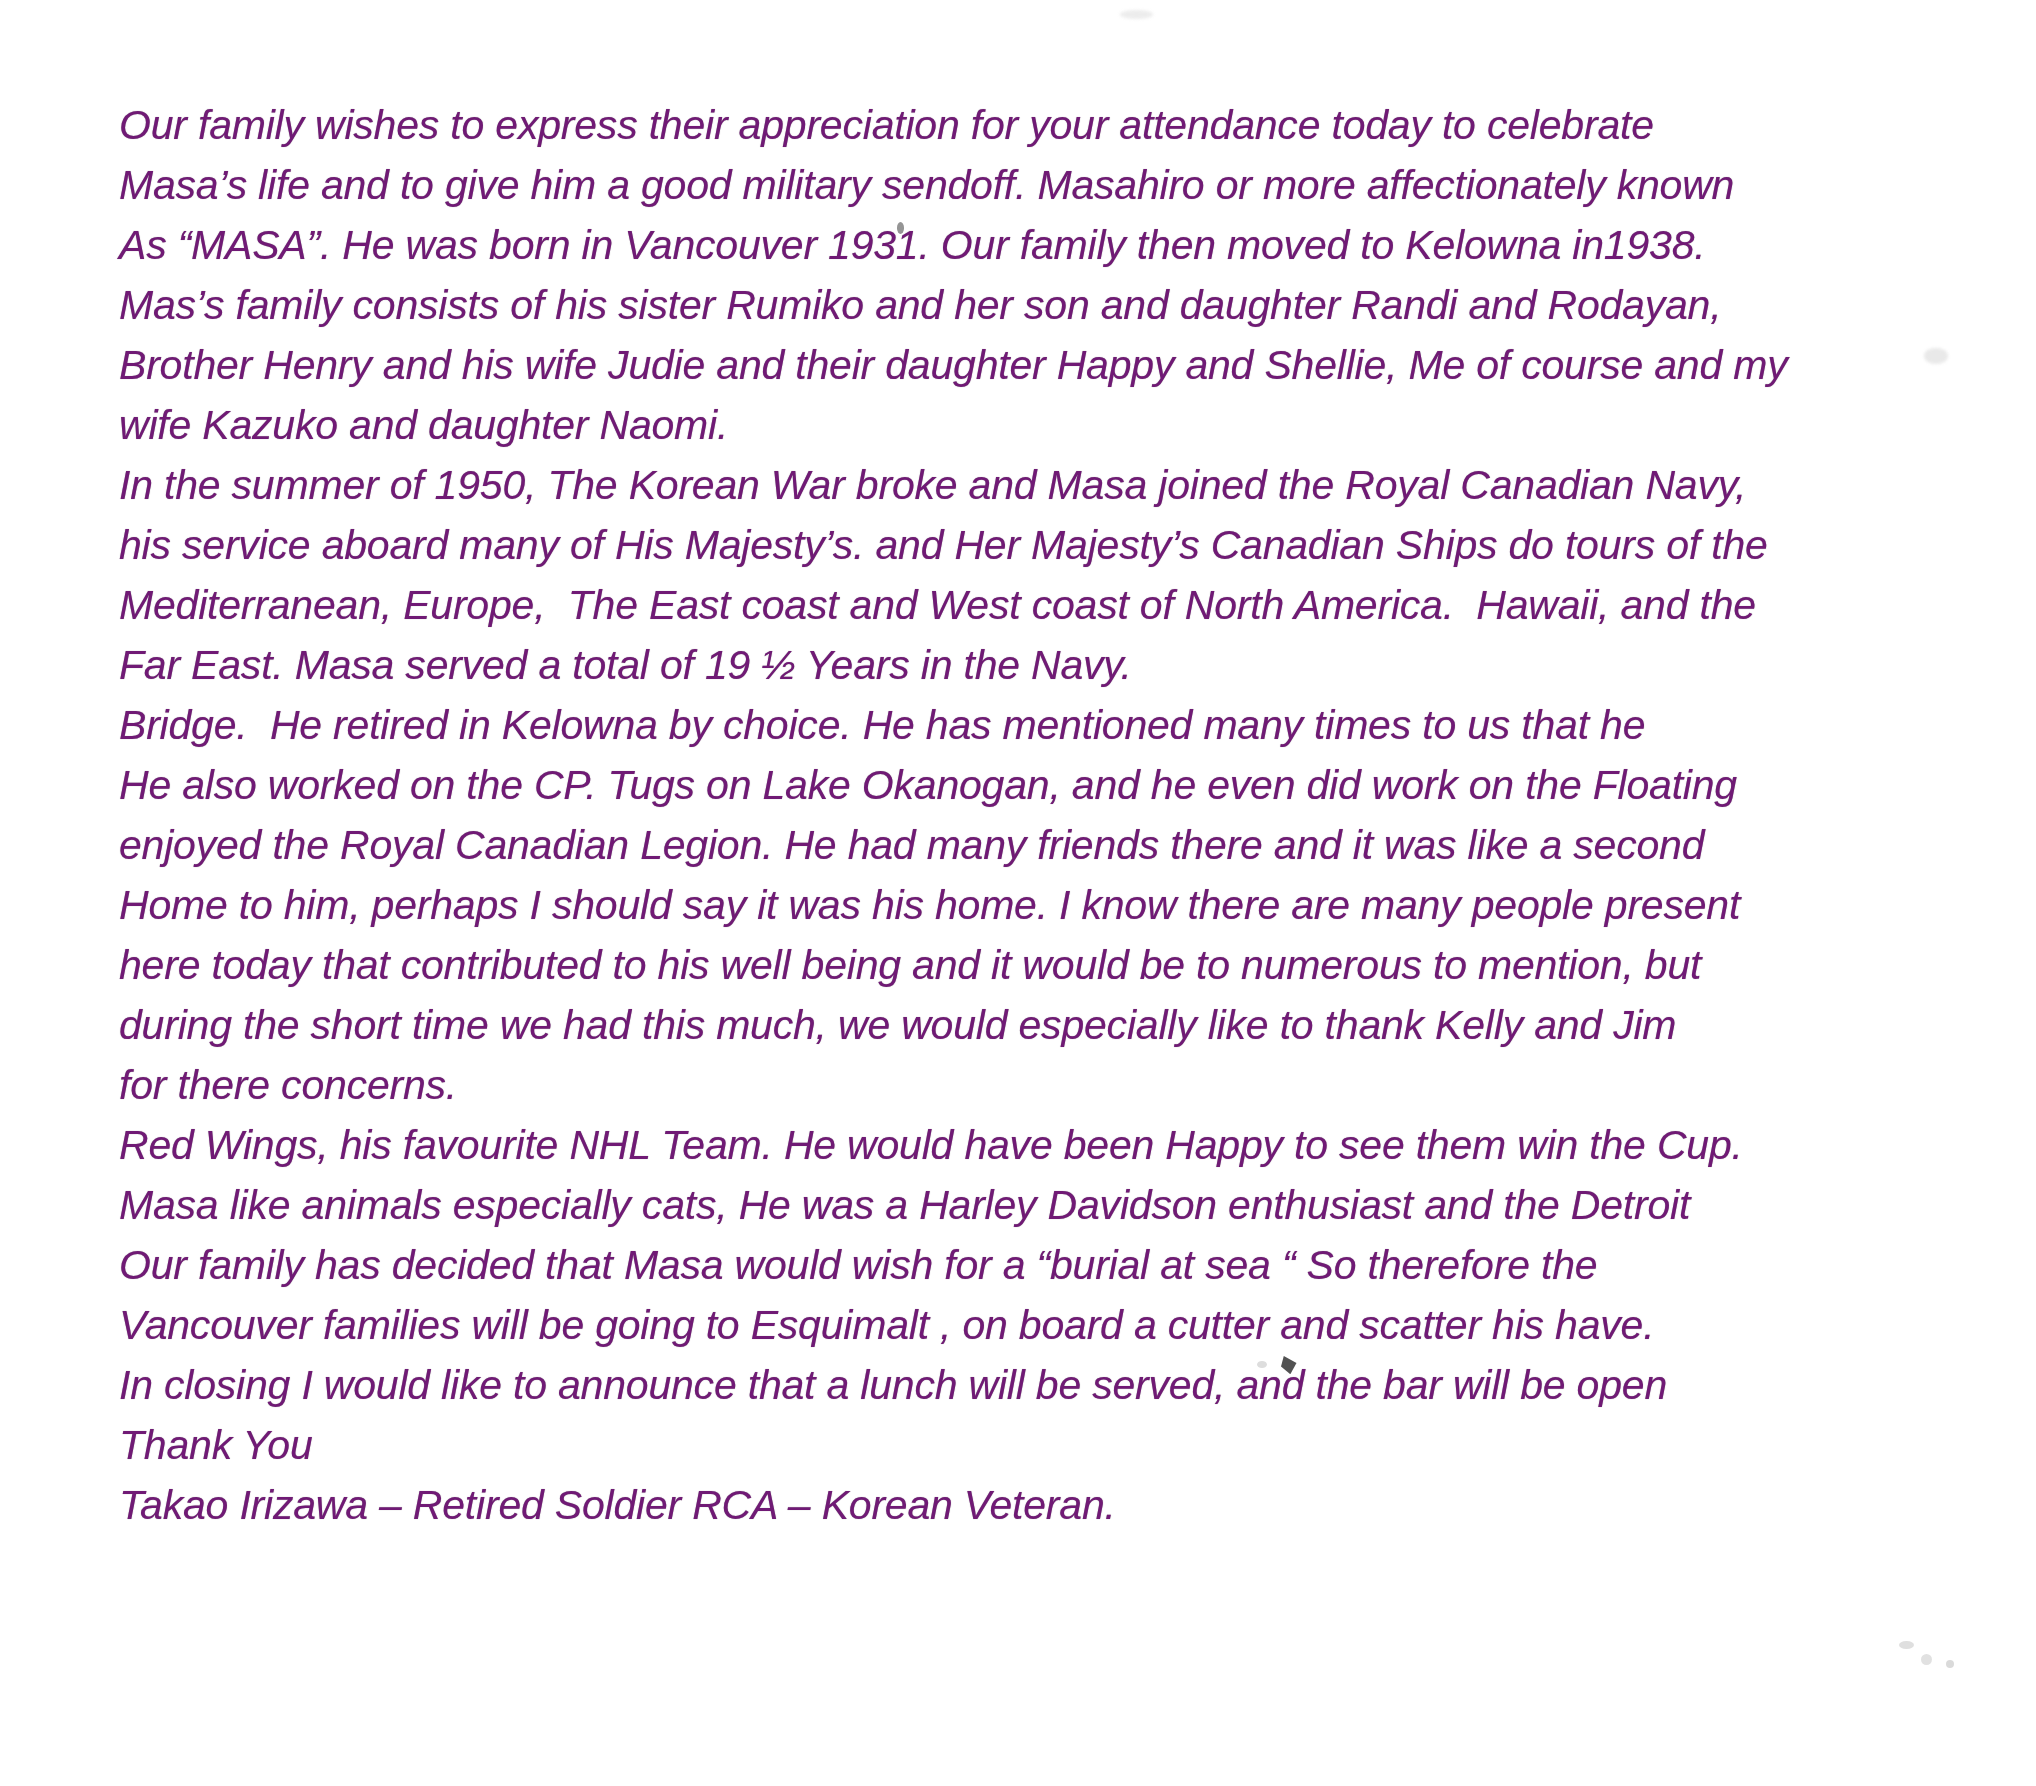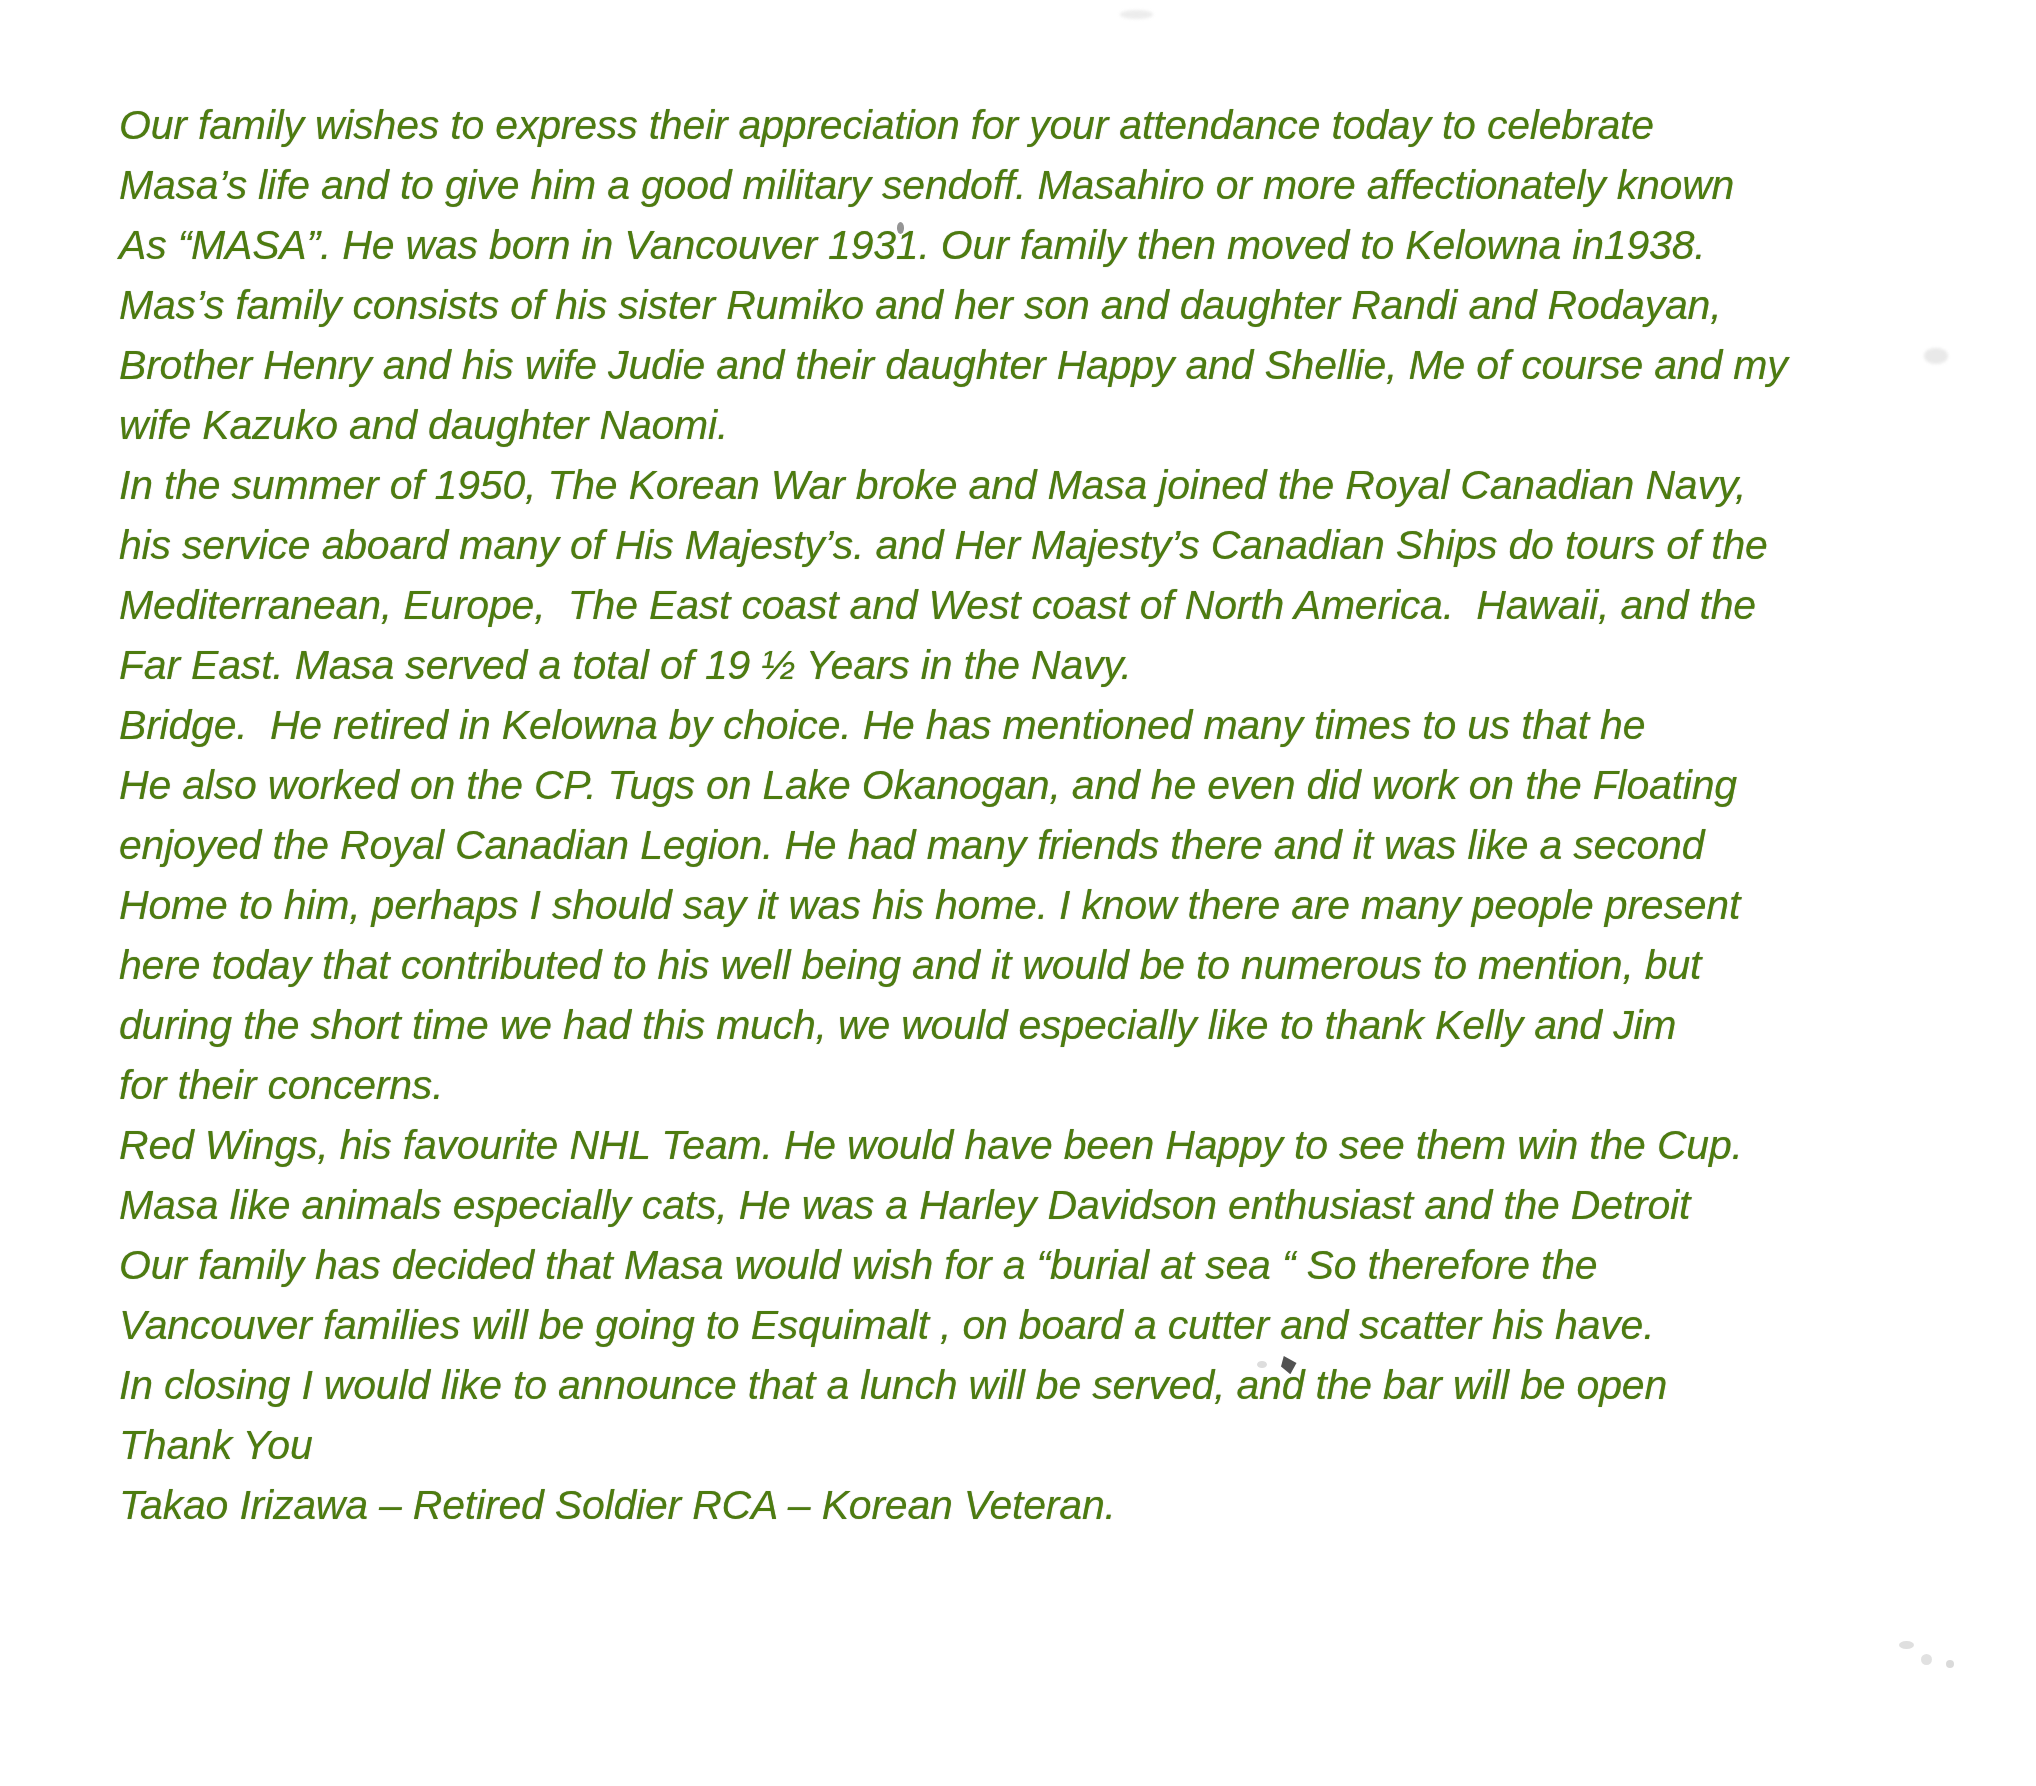--- a/index.html
+++ b/index.html
@@ -27,38 +27,38 @@
   }
   .artifact{position:absolute;pointer-events:none;}
   .artifact.dot{border-radius:50%;}
   .artifact.smudge{border-radius:50%;filter:blur(1.4px);}
   .artifact.blot{clip-path:polygon(18% 0,100% 38%,60% 100%,0 58%);}
 </style>
 </head>
 <body>
 
 <div class="page">
-  <div class="text-block" id="text-block" style="color: #4d7c0f;">
+  <div class="text-block" id="text-block" style="color: #701a75;">
       <div class="text-line">Our family wishes to express their appreciation for your attendance today to celebrate</div>
       <div class="text-line">Masa’s life and to give him a good military sendoff. Masahiro or more affectionately known</div>
       <div class="text-line">As “MASA”. He was born in Vancouver 1931. Our family then moved to Kelowna in1938.</div>
       <div class="text-line">Mas’s family consists of his sister Rumiko and her son and daughter Randi and Rodayan,</div>
       <div class="text-line">Brother Henry and his wife Judie and their daughter Happy and Shellie, Me of course and my</div>
       <div class="text-line">wife Kazuko and daughter Naomi.</div>
       <div class="text-line">In the summer of 1950, The Korean War broke and Masa joined the Royal Canadian Navy,</div>
       <div class="text-line">his service aboard many of His Majesty’s. and Her Majesty’s Canadian Ships do tours of the</div>
       <div class="text-line">Mediterranean, Europe,  The East coast and West coast of North America.  Hawaii, and the</div>
       <div class="text-line">Far East. Masa served a total of 19 ½ Years in the Navy.</div>
       <div class="text-line">Bridge.  He retired in Kelowna by choice. He has mentioned many times to us that he</div>
       <div class="text-line">He also worked on the CP. Tugs on Lake Okanogan, and he even did work on the Floating</div>
       <div class="text-line">enjoyed the Royal Canadian Legion. He had many friends there and it was like a second</div>
       <div class="text-line">Home to him, perhaps I should say it was his home. I know there are many people present</div>
       <div class="text-line">here today that contributed to his well being and it would be to numerous to mention, but</div>
       <div class="text-line">during the short time we had this much, we would especially like to thank Kelly and Jim</div>
-      <div class="text-line">for their concerns.</div>
+      <div class="text-line">for there concerns.</div>
       <div class="text-line">Red Wings, his favourite NHL Team. He would have been Happy to see them win the Cup.</div>
       <div class="text-line">Masa like animals especially cats, He was a Harley Davidson enthusiast and the Detroit</div>
       <div class="text-line">Our family has decided that Masa would wish for a “burial at sea “ So therefore the</div>
       <div class="text-line">Vancouver families will be going to Esquimalt , on board a cutter and scatter his have.</div>
       <div class="text-line">In closing I would like to announce that a lunch will be served, and the bar will be open</div>
       <div class="text-line">Thank You</div>
       <div class="text-line">Takao Irizawa – Retired Soldier RCA – Korean Veteran.</div>
     </div>
   <div id="artifact-layer">
       <span class="artifact dot" style="left: 897px; top: 222px; width: 7.3px; height: 12px; background: rgb(79, 79, 79); opacity: 0.6;"></span>

